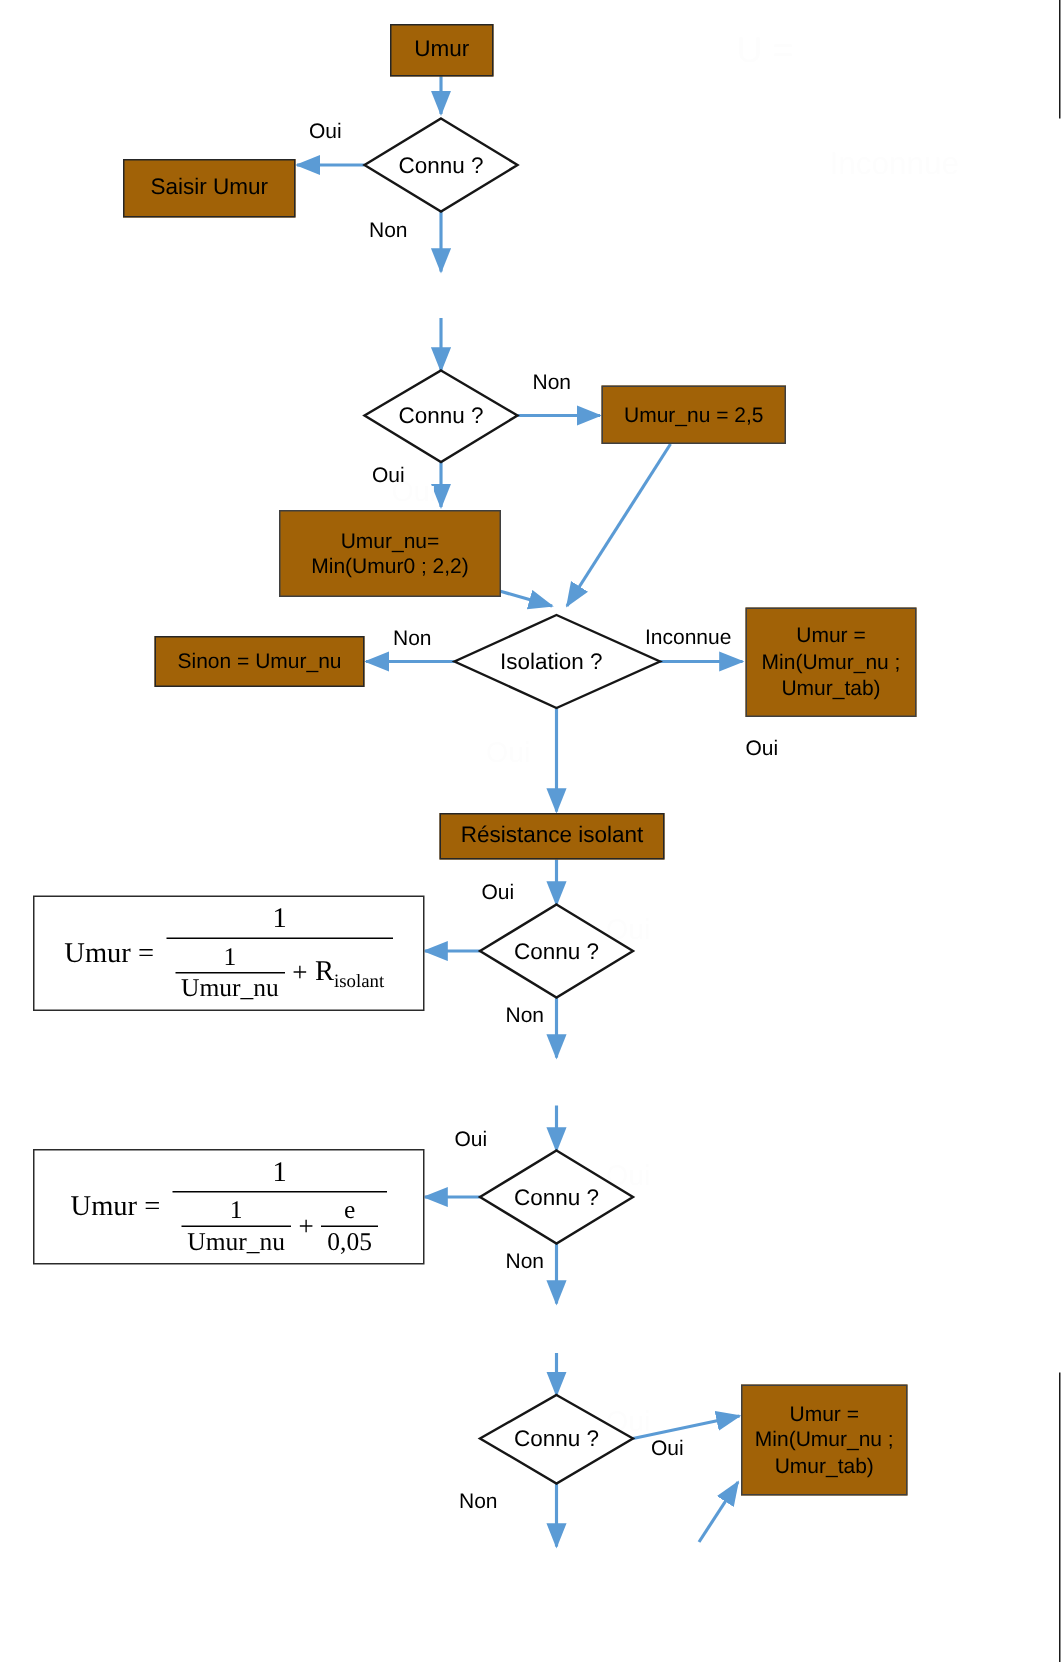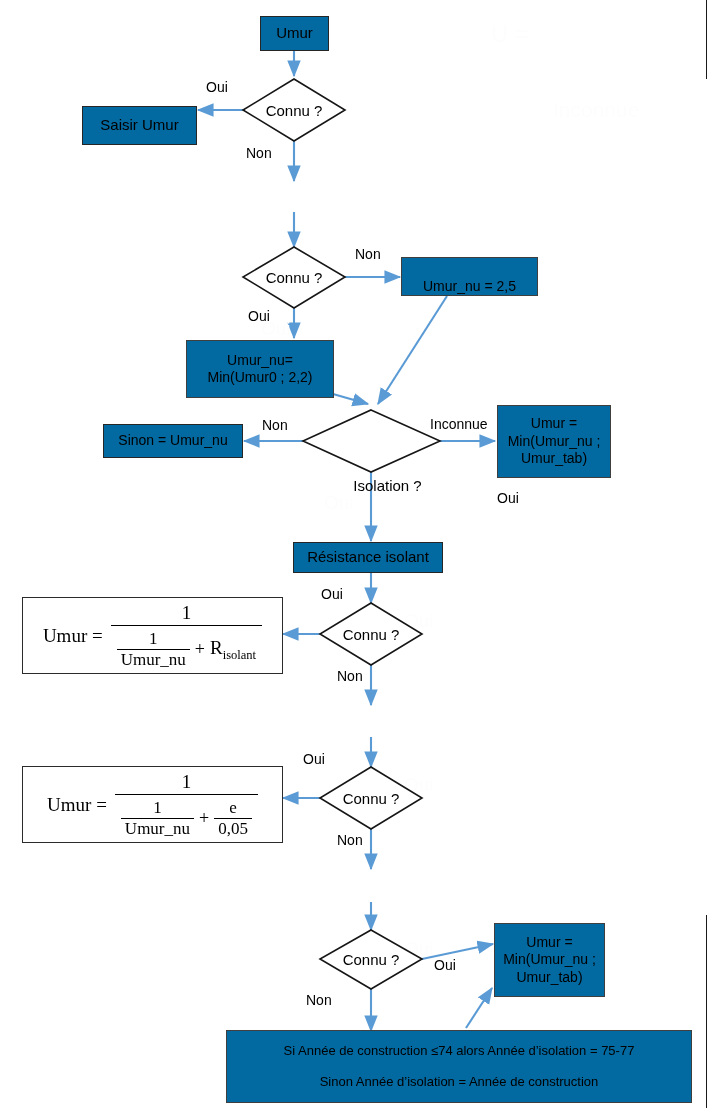--- a/index.html
+++ b/index.html
@@ -24,21 +24,21 @@
   }
   .node {
     position: absolute;
     box-sizing: border-box;
     display: flex;
     align-items: center;
     justify-content: center;
     text-align: center;
     font-family: "Liberation Sans", sans-serif;
     color: #000000;
-    background: #0369a1;
+    background: #a16207;
     line-height: 1.24;
   }
   .box {
     border: 1.2px solid #3f3f3f;
   }
   .box-dark {
     border: 1.2px solid #262626;
   }
   .node-text {
     white-space: pre-line;
@@ -217,31 +217,31 @@
       <polygon points="294,247 345,277 294,308 243,277"></polygon>
       <polygon points="371,410 440,441 371,472 303,441"></polygon>
       <polygon points="371,603 422,634 371,665 320,634"></polygon>
       <polygon points="371,767 422,798 371,829 320,798"></polygon>
       <polygon points="371,930 422,959 371,989 320,959"></polygon>
     </g>
   </svg>
 
   <div class="diamond-label" style="left:243px; top:96px; width:102px; height:28px;">Connu ?</div>
   <div class="diamond-label" style="left:243px; top:263px; width:102px; height:28px;">Connu ?</div>
-  <div class="diamond-label" style="left:319px; top:427px; width:137px; height:28px;margin-top:44px;">Isolation ?</div>
+  <div class="diamond-label" style="left:299px; top:427px; width:137px; height:28px;">Isolation ?</div>
   <div class="diamond-label" style="left:320px; top:620px; width:102px; height:28px;">Connu ?</div>
   <div class="diamond-label" style="left:320px; top:784px; width:102px; height:28px;">Connu ?</div>
   <div class="diamond-label" style="left:320px; top:945px; width:102px; height:28px;">Connu ?</div>
 
   <div class="node box-dark" style="left:82px; top:106px; width:115px; height:39px;">
     <span class="node-text fs15">Saisir Umur</span>
   </div>
 
 
-  <div class="node box" style="left:401px; top:257px; width:137px; height:39px;align-items:flex-end;">
+  <div class="node box" style="left:401px; top:257px; width:123px; height:39px;">
     <span class="node-text fs14">Umur_nu = 2,5</span>
   </div>
 
   <div class="node box" style="left:186px; top:340px; width:148px; height:58px;">
     <span class="node-text fs14">Umur_nu=
 Min(Umur0 ; 2,2)</span>
   </div>
 
   <div class="node box-dark" style="left:103px; top:424px; width:140px; height:34px;">
     <span class="node-text fs14">Sinon = Umur_nu</span>
@@ -258,24 +258,20 @@
   </div>
 
 
 
   <div class="node box" style="left:494px; top:923px; width:111px; height:74px;">
     <span class="node-text fs14">Umur =
 Min(Umur_nu ;
 Umur_tab)</span>
   </div>
 
-  <div class="node box" style="left:226px; top:1030px; width:466px; height:73px; flex-direction:column; justify-content:center; gap:14px;">
-    <span class="node-text fs13">Si Année de construction ≤74 alors Année d’isolation = 75-77</span>
-    <span class="node-text fs13">Sinon Année d’isolation = Année de construction</span>
-  </div>
 
   <div class="formula" style="left:22px; top:597px; width:261px; height:77px;">
     <div class="math">
       <span class="mlhs">Umur =</span>
       <span class="frac">
         <span class="num">1</span>
         <span class="den">
           <span class="denrow">
             <span class="frac-inner">
               <span class="num2">1</span>

